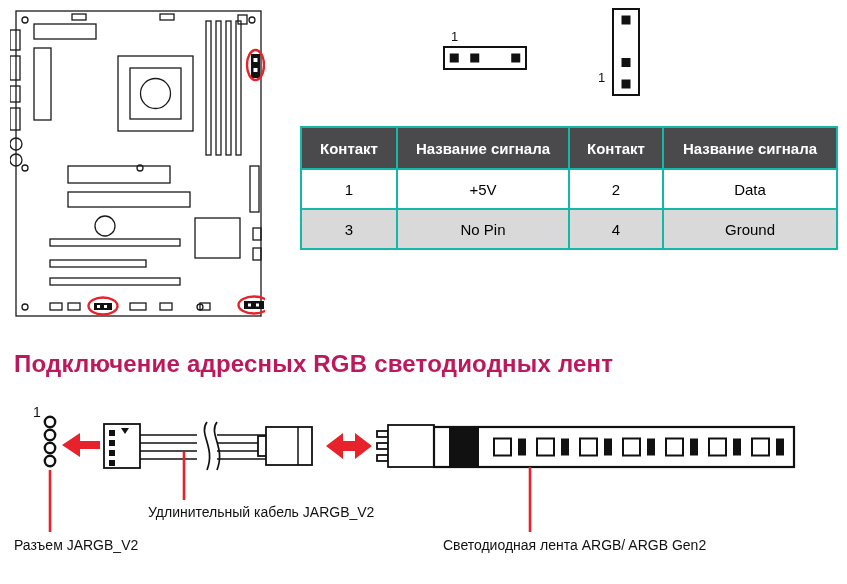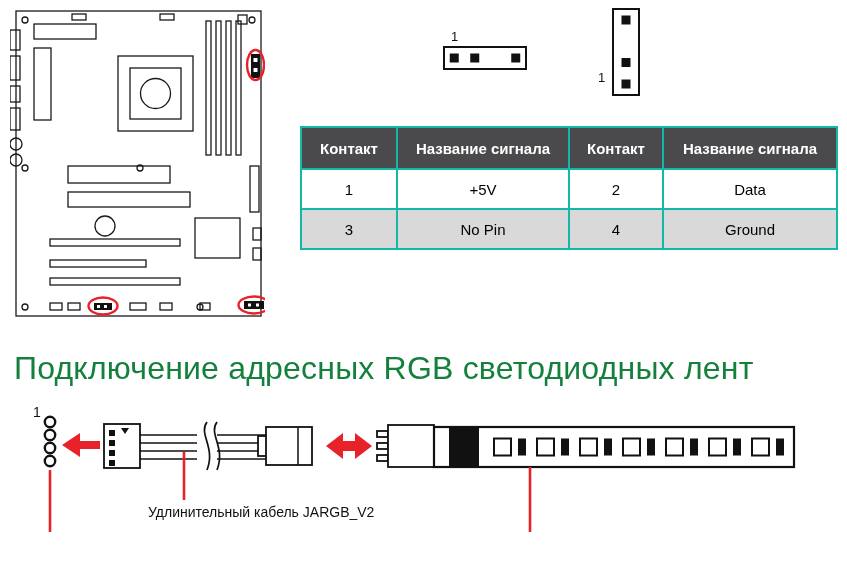--- a/index.html
+++ b/index.html
@@ -8,21 +8,21 @@
     width: 847px;
     height: 584px;
     background: #ffffff;
     font-family: "Liberation Sans", sans-serif;
     color: #000;
     overflow: hidden;
   }
   .abs { position: absolute; }
   .pin1-label { font-size: 13px; color: #111; }
   .tiny { font-size: 10px; }
-  .heading { font-size: 32px; font-weight: 400; letter-spacing: 0.2px; color: #15803d; }
+  .heading { font-size: 24px; font-weight: 700; letter-spacing: 0.2px; color: #be185d; }
   .dlabel { font-size: 14px; color: #111; white-space: nowrap; }
 
   table.pin-table { border-collapse: collapse; table-layout: fixed; width: 536px; }
   .pin-table th, .pin-table td {
     border: 2px solid #14b8a6;
     text-align: center;
     vertical-align: middle;
     padding: 0;
   }
   .pin-table th {
@@ -248,14 +248,16 @@
     <g stroke="#E8222A" stroke-width="2.6">
       <line x1="50" y1="70" x2="50" y2="132"></line>
       <line x1="184" y1="52" x2="184" y2="100"></line>
       <line x1="530" y1="67" x2="530" y2="132"></line>
     </g>
   </svg>
 
   <span class="abs dlabel tiny" style="left:33px; top:404px;">1</span>
 
   <span class="abs dlabel" style="left:148px; top:504px;">Удлинительный кабель JARGB_V2</span>
+  <span class="abs dlabel" style="left:14px; top:537px;">Разъем JARGB_V2</span>
+  <span class="abs dlabel" style="left:443px; top:537px;">Светодиодная лента ARGB/ ARGB Gen2</span>
 
 </div>
 
 </body></html>

